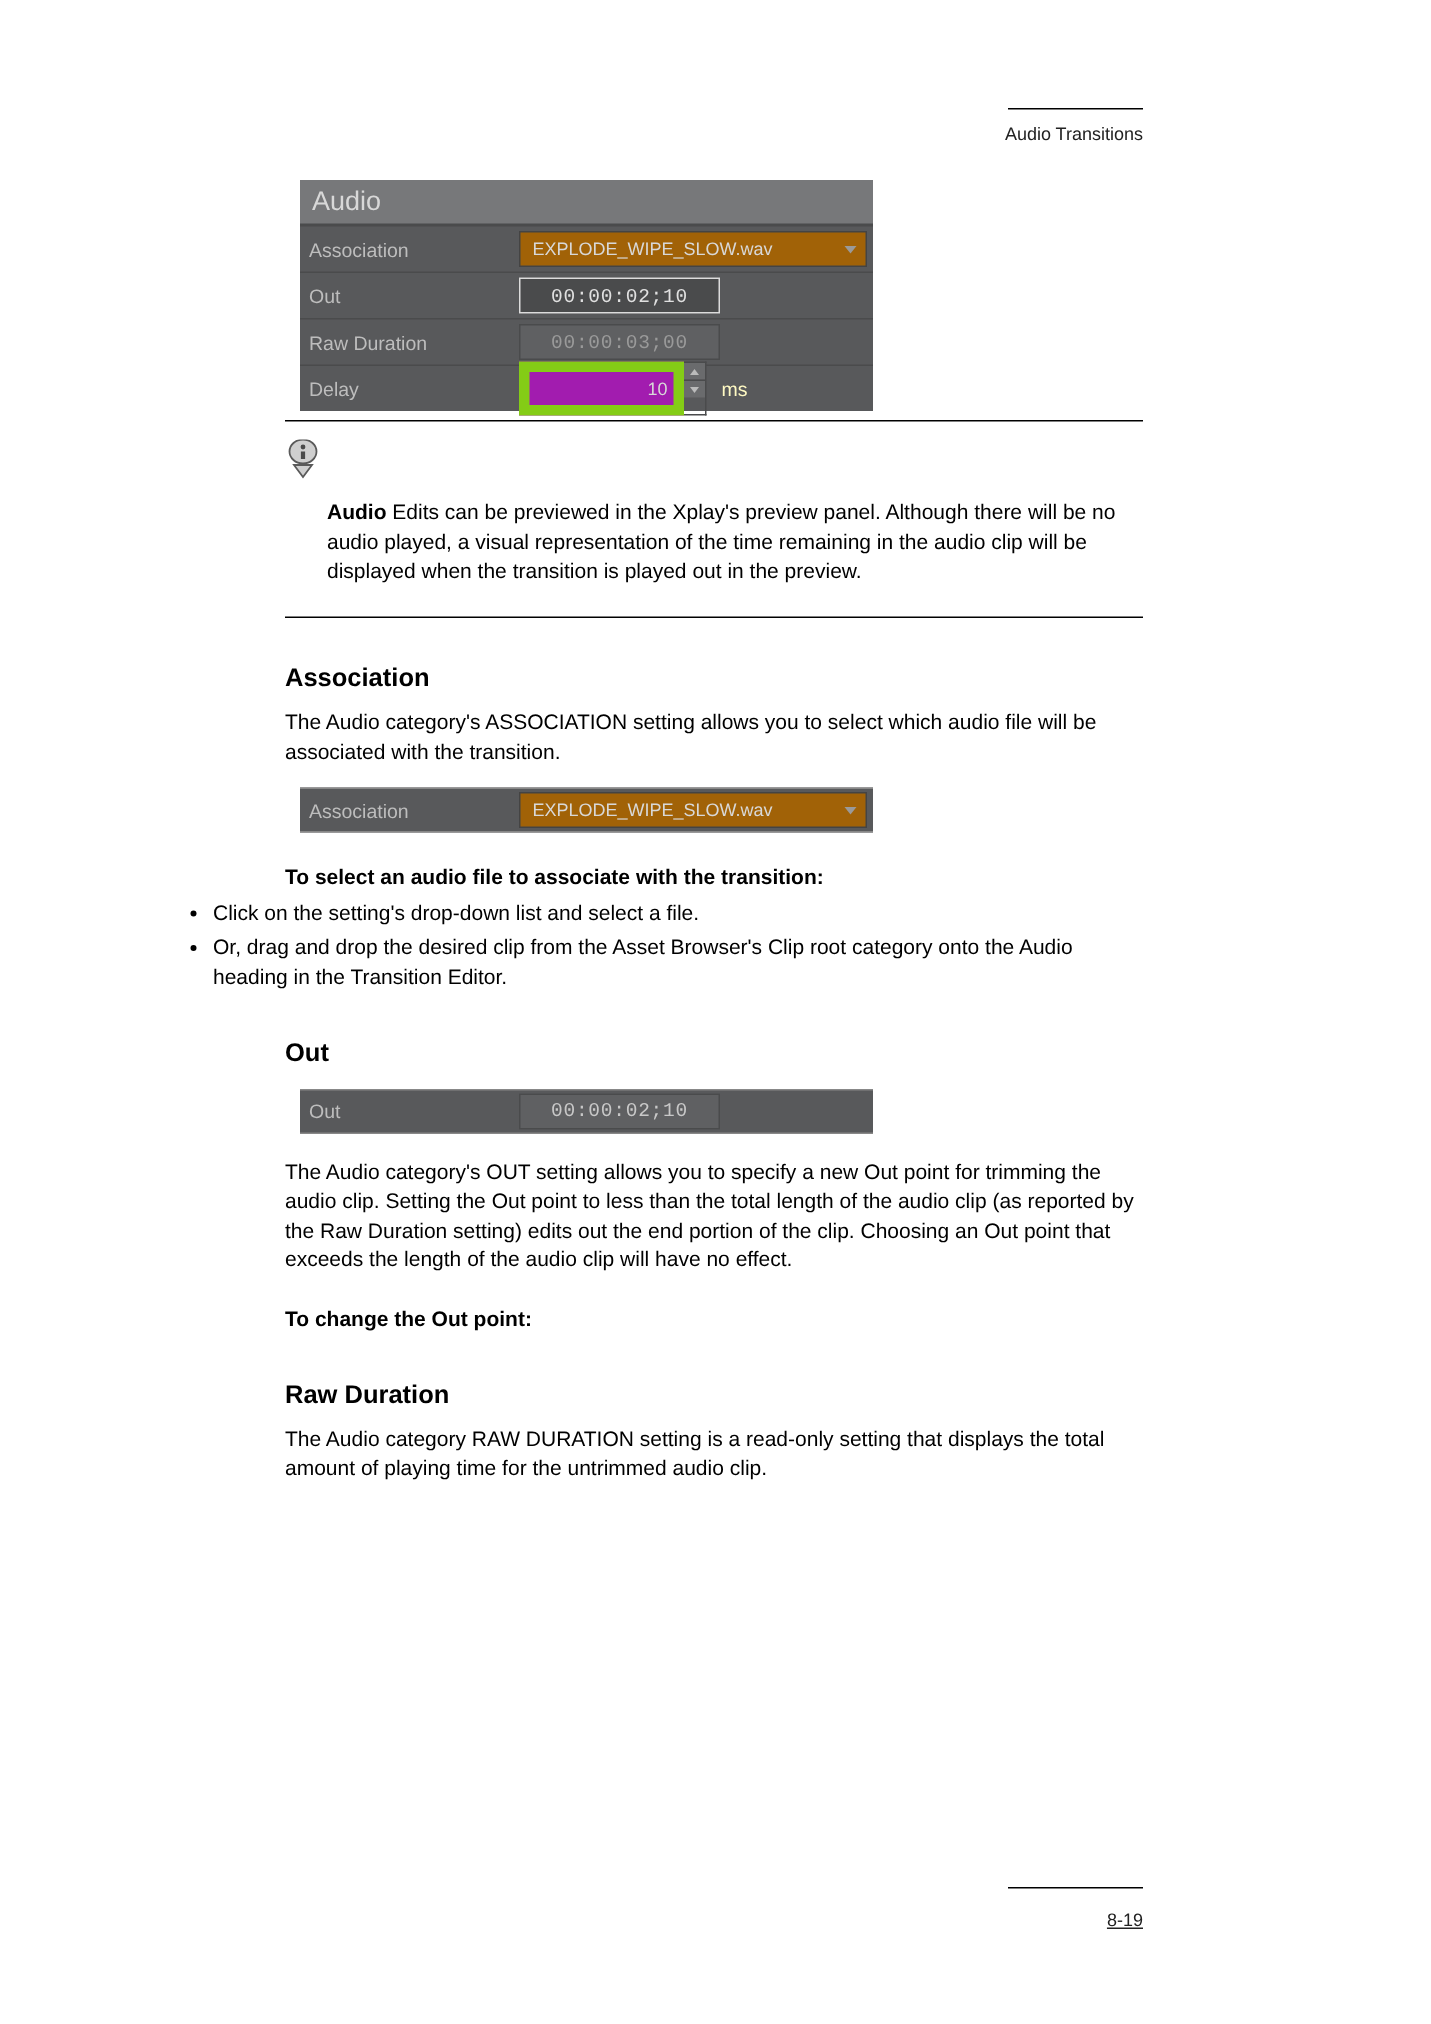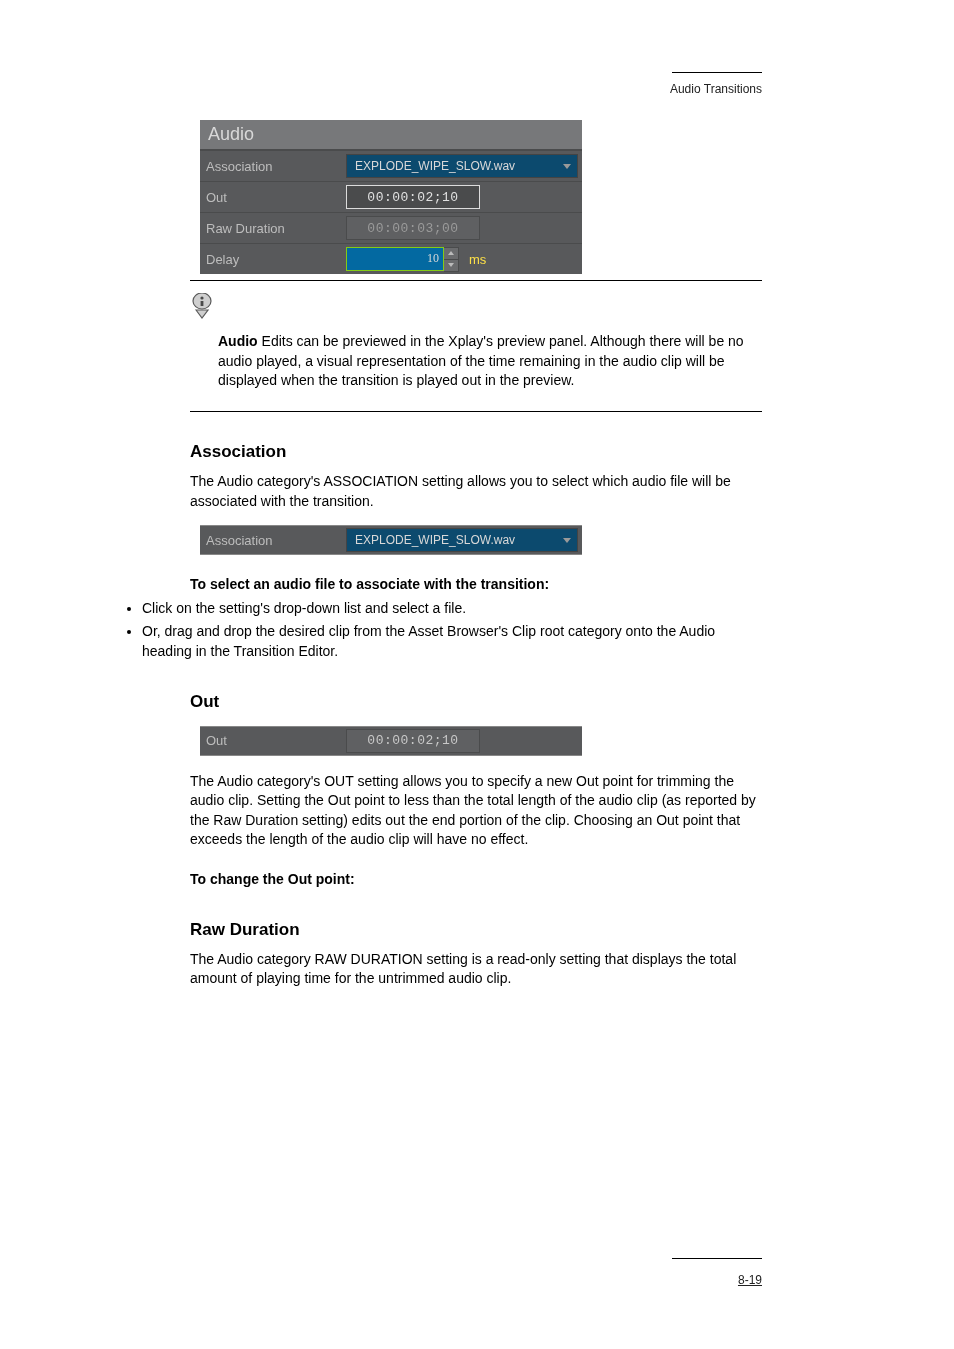--- a/index.html
+++ b/index.html
@@ -77,21 +77,21 @@
   .rlabel {
     width: 140px;
     padding-left: 6px;
     color: #bdbdbd;
     font-size: 13px;
   }
   .dropdown {
     flex: 1;
     height: 22px;
     margin: 0 4px 0 0;
-    background: #0c4a6e;
+    background: #a16207;
     border: 1px solid #444;
     display: flex;
     align-items: center;
     justify-content: space-between;
     padding: 0 6px 0 8px;
     color: #d8d8d8;
     font-size: 12px;
     font-family: Arial, sans-serif;
   }
   .dd-arrow {
@@ -129,50 +129,49 @@
   .spinner-cell {
     display: flex;
     align-items: center;
   }
   .spinner {
     display: flex;
   }
   .spinner-input {
     width: 92px;
     height: 22px;
-    background: #0369a1;
-    border: 1px solid #84cc16;
+    background: #a21caf;
+    border: 7px solid #84cc16;
     color: #d8d8d8;
     display: flex;
     align-items: center;
     justify-content: flex-end;
     padding-right: 4px;
     font-size: 12px;
-    font-family: Liberation Serif, serif;
   }
   .spinner-buttons {
     width: 14px;
     display: flex;
     flex-direction: column;
     border: 1px solid #4a4b4c;
     border-left: none;
   }
   .sp-btn {
     height: 11px;
     background: #6a6b6d;
     display:flex; align-items:center; justify-content:center;
   }
   .sp-btn + .sp-btn { border-top:1px solid #4a4b4c;}
   .sp-arrow-up {
     width:0;height:0;border-left:3px solid transparent;border-right:3px solid transparent;border-bottom:4px solid #bbb;
   }
   .sp-arrow-down {
     width:0;height:0;border-left:3px solid transparent;border-right:3px solid transparent;border-top:4px solid #bbb;
   }
-  .ms-label { margin-left: 10px; color:#fde047; font-size:13px; }
+  .ms-label { margin-left: 10px; color:#fef9c3; font-size:13px; }
 
   
   .hr {
     border: none;
     border-top: 1px solid #000;
     margin: 0;
   }
   .hr.short { margin-left:70px; }
 
   

